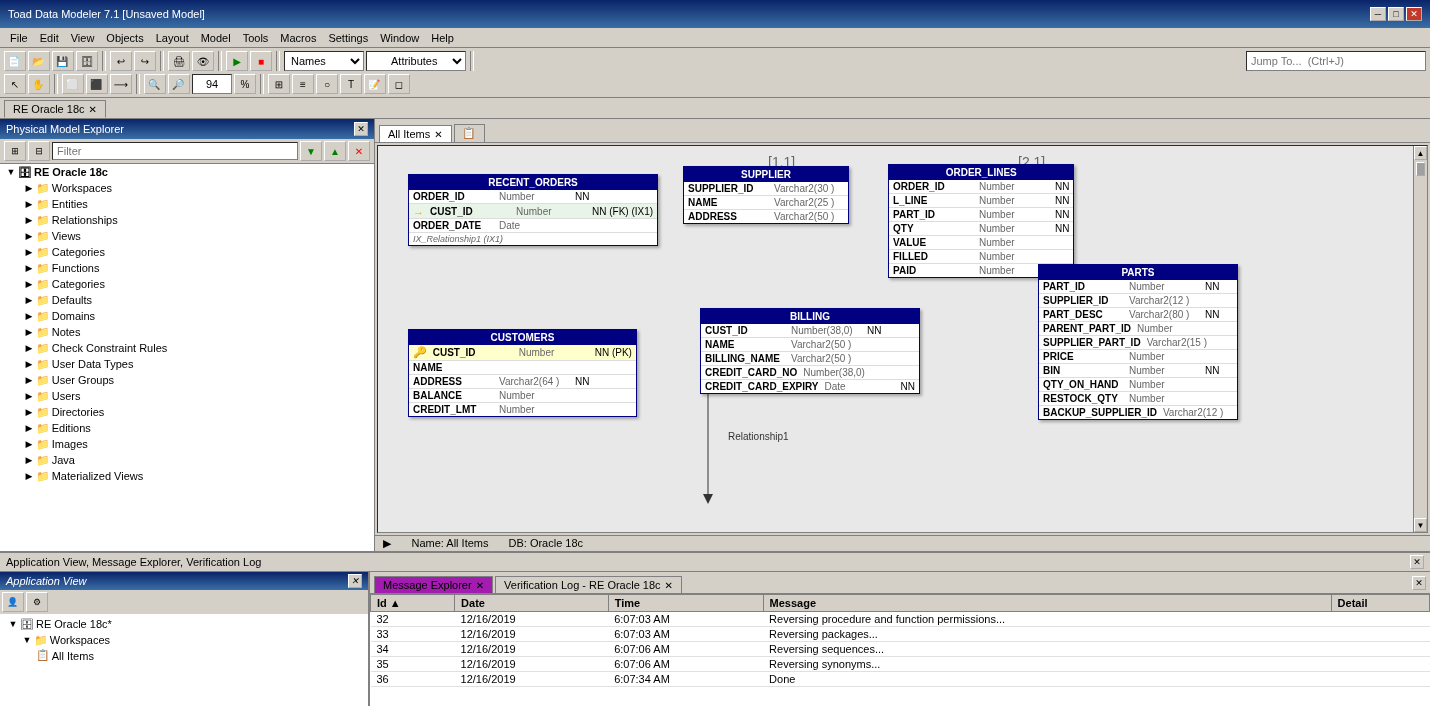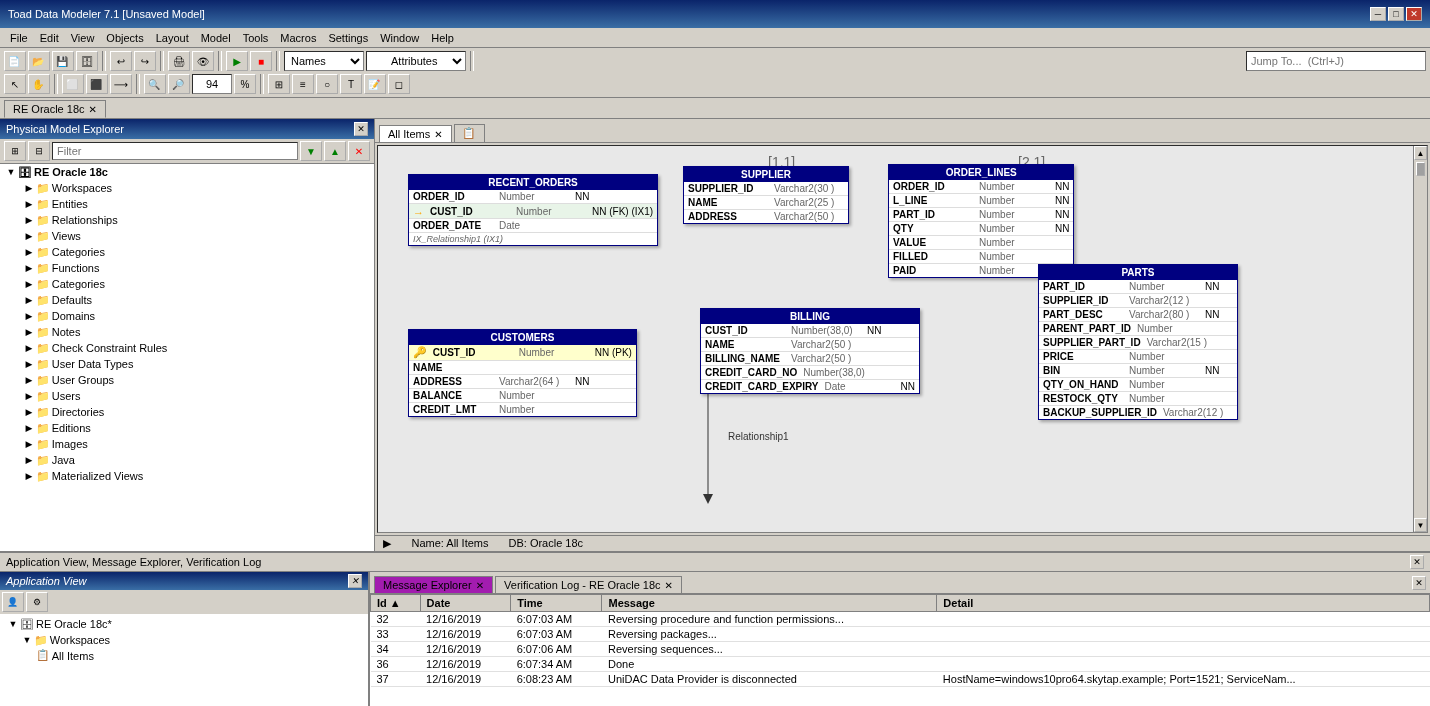--- a/index.html
+++ b/index.html
@@ -596,32 +596,32 @@
     <td></td>
   </tr>
               <tr>
     <td>34</td>
     <td>12/16/2019</td>
     <td>6:07:06 AM</td>
     <td>Reversing sequences...</td>
     <td></td>
   </tr>
               <tr>
+    <td>35</td>
+    <td>12/16/2019</td>
+    <td>6:07:06 AM</td>
+    <td>Reversing synonyms...</td>
+    <td></td>
+  </tr>
+              <tr>
     <td>36</td>
     <td>12/16/2019</td>
     <td>6:07:34 AM</td>
     <td>Done</td>
     <td></td>
   </tr>
-              <tr>
-    <td>37</td>
-    <td>12/16/2019</td>
-    <td>6:08:23 AM</td>
-    <td>UniDAC Data Provider is disconnected</td>
-    <td>HostName=windows10pro64.skytap.example; Port=1521; ServiceNam...</td>
-  </tr>
             </tbody>
         </table>
       </div>
     </div>
 
   </div>
 </div>
 
 </body></html>

